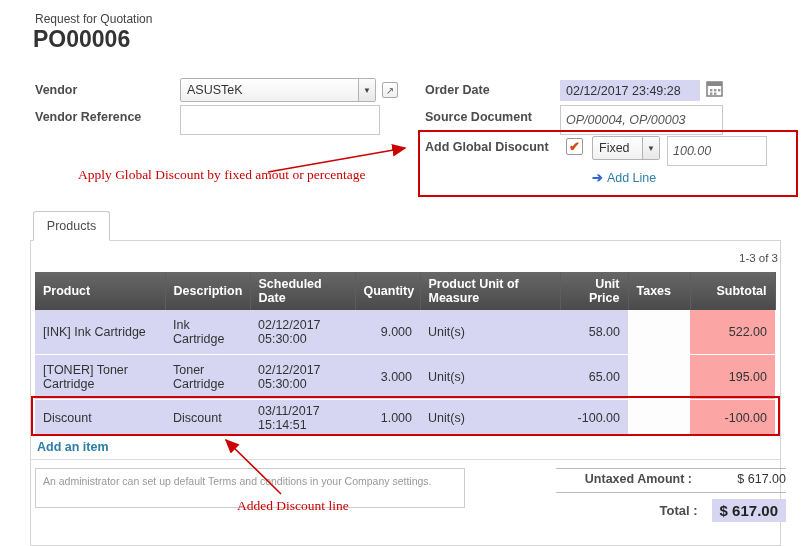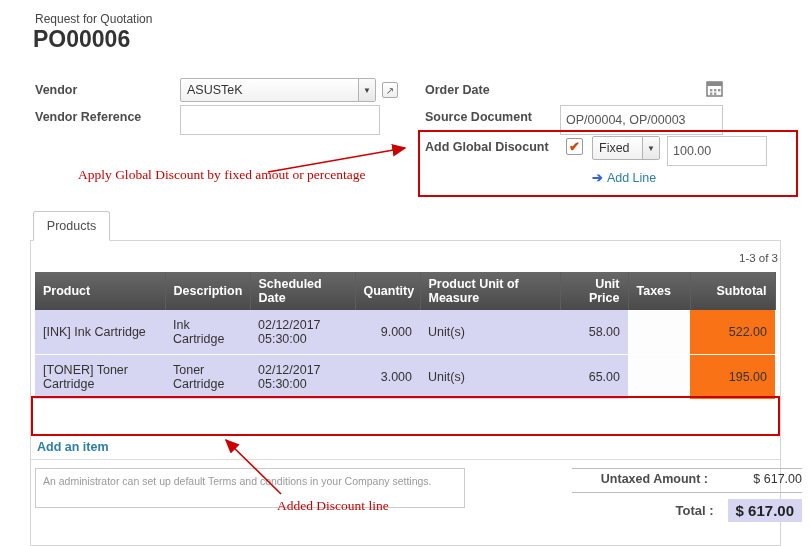--- a/index.html
+++ b/index.html
@@ -12,21 +12,21 @@
 
   .flabel { font-size: 12.5px; font-weight: bold; color: #4c4c4c; }
 
   .selectbox { display: flex; align-items: center; justify-content: space-between;
     border: 1px solid #b3b3b3; background: linear-gradient(#ffffff, #f1f1f1);
     height: 24px; font-size: 12.5px; color: #333; padding-left: 6px; border-radius: 2px; }
   .caret { width: 17px; align-self: stretch; display: flex; align-items: center; justify-content: center;
     border-left: 1px solid #b3b3b3; font-size: 8px; color: #444; background: linear-gradient(#fbfbfb, #e8e8e8); }
 
   .textinput { border: 1px solid #c9c9c9; height: 30px; font-size: 12.5px; color: #555;
-    padding: 2px 5px; font-family: "Liberation Sans", sans-serif; }
+    padding: 2px 5px; font-family: "Liberation Sans", sans-serif; font-style: italic; }
 
   .datefield { background: #d6d6f2; height: 21px; font-size: 12.5px; color: #333;
     display: flex; align-items: center; padding: 0 6px; }
 
   .iconbtn { display: inline-flex; align-items: center; justify-content: center;
     width: 16px; height: 16px; border: 1px solid #aaa; background: linear-gradient(#fff,#eee);
     font-size: 10px; color: #555; border-radius: 2px; }
 
   .checkbox { display: inline-flex; align-items: center; justify-content: center;
     width: 17px; height: 17px; border: 1px solid #9a9a9a; background: #fff; border-radius: 2px; }
@@ -48,21 +48,21 @@
   .pager { font-size: 11.5px; color: #4c4c4c; text-align: right; }
 
   table.lines { border-collapse: collapse; table-layout: fixed; width: 740px; font-size: 12.5px; }
   table.lines th { background: linear-gradient(#676767, #4a4a4a); color: #fff; font-weight: bold;
     text-align: left; padding: 5px 8px; height: 38px; border-right: 1px solid #5d5d5d; font-size: 12.5px; }
   table.lines th.num { text-align: right; }
   table.lines td { padding: 4px 8px; vertical-align: middle; color: #333;
     background: #d6d6f2; border-bottom: 1px solid #ffffff; overflow: hidden; }
   table.lines td.num { text-align: right; }
   table.lines td.taxes { background: #fdfdfd; }
-  table.lines td.subtotal { background: #f97316; text-align: right; }
+  table.lines td.subtotal { background: #fca5a5; text-align: right; }
 
   .divider { border-top: 1px solid #ddd; }
 
   .terms-box { border: 1px solid #ccc; background: #fff; color: #999; font-size: 10.5px;
     padding: 6px 7px; white-space: nowrap; overflow: hidden; }
 
   .totals { width: 230px; font-size: 12.5px; }
   .tot-row { display: flex; justify-content: flex-end; align-items: center; padding: 3px 0; }
   .tot-label { font-weight: bold; color: #4c4c4c; margin-right: 14px; }
   .tot-value { width: 80px; text-align: right; color: #333; }
@@ -86,20 +86,23 @@
   <div class="abs selectbox" style="left:180px; top:78px; width:196px;">
     <span>ASUSTeK</span>
     <span class="caret">▼</span>
   </div>
   <span class="abs iconbtn" style="left:382px; top:82px;">↗</span>
 
   <div class="abs flabel" style="left:35px; top:110px;">Vendor Reference</div>
   <input class="abs textinput" style="left: 180px; top: 105px; width: 200px;" value="">
 
   <div class="abs flabel" style="left:425px; top:83px;text-align:right;">Order Date</div>
+  <div class="abs datefield" style="left:560px; top:80px; width:140px;">
+    <span>02/12/2017 23:49:28</span>
+  </div>
   <svg class="abs" style="left:706px; top:80px;" width="17" height="17" viewBox="0 0 17 17">
     <rect x="1" y="2" width="15" height="14" fill="#fff" stroke="#777" stroke-width="1.4"></rect>
     <rect x="1" y="2" width="15" height="4" fill="#888"></rect>
     <rect x="4" y="9" width="2.4" height="2.4" fill="#999"></rect>
     <rect x="8" y="9" width="2.4" height="2.4" fill="#999"></rect>
     <rect x="12" y="9" width="2.4" height="2.4" fill="#999"></rect>
     <rect x="4" y="12.5" width="2.4" height="2.4" fill="#999"></rect>
     <rect x="8" y="12.5" width="2.4" height="2.4" fill="#999"></rect>
   </svg>
 
@@ -167,37 +170,47 @@
         <tr style="height:45px;">
           <td>[TONER] Toner Cartridge</td>
           <td>Toner Cartridge</td>
           <td>02/12/2017 05:30:00</td>
           <td class="num">3.000</td>
           <td>Unit(s)</td>
           <td class="num">65.00</td>
           <td class="taxes"></td>
           <td class="subtotal">195.00</td>
         </tr>
+        <tr style="height:36px;">
+          <td>Discount</td>
+          <td>Discount</td>
+          <td>03/11/2017 15:14:51</td>
+          <td class="num">1.000</td>
+          <td>Unit(s)</td>
+          <td class="num">-100.00</td>
+          <td class="taxes"></td>
+          <td class="subtotal">-100.00</td>
+        </tr>
       </tbody>
     </table>
   </div>
 
   <div class="abs link" style="left:37px; top:440px; font-weight:bold;">Add an item</div>
 
   <div class="abs annotation-box" style="left:31px; top:396px; width:749px; height:40px;"></div>
 
   <div class="abs divider" style="left:31px; top:459px; width:749px; height:0;"></div>
 
   <div class="abs terms-box" style="left:35px; top:468px; width:430px; height:40px;">
     <span>An administrator can set up default Terms and conditions in your Company settings.</span>
   </div>
 
-  <div class="abs annotation-note" style="left:237px; top:498px;margin-left:40px;">Added Discount line</div>
-
-  <div class="abs totals" style="left:572px; top:468px;">
+  <div class="abs annotation-note" style="left:237px; top:498px;">Added Discount line</div>
+
+  <div class="abs totals" style="left:556px; top:468px;">
     <div class="tot-sep"></div>
     <div class="tot-row">
       <span class="tot-label">Untaxed Amount :</span>
       <span class="tot-value">$ 617.00</span>
     </div>
     <div class="tot-sep" style="margin-top:3px;"></div>
     <div class="tot-row" style="padding-top:6px;">
       <span class="total-label">Total :</span>
       <span class="total-value">$ 617.00</span>
     </div>

